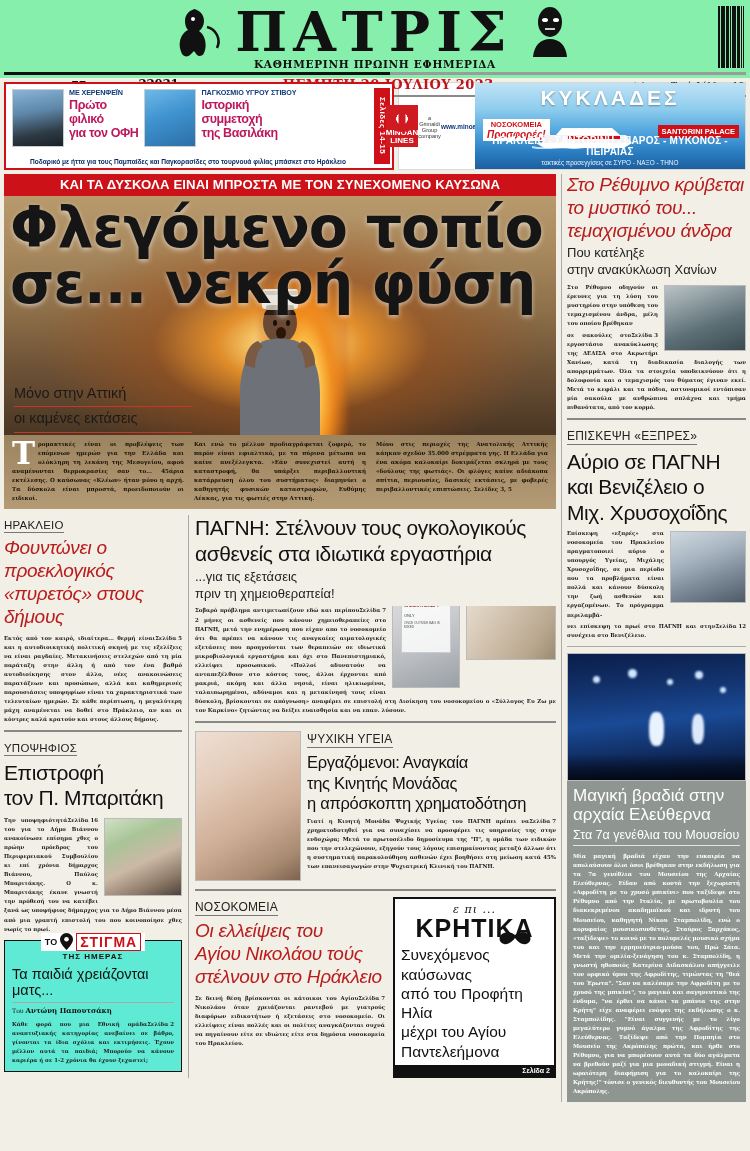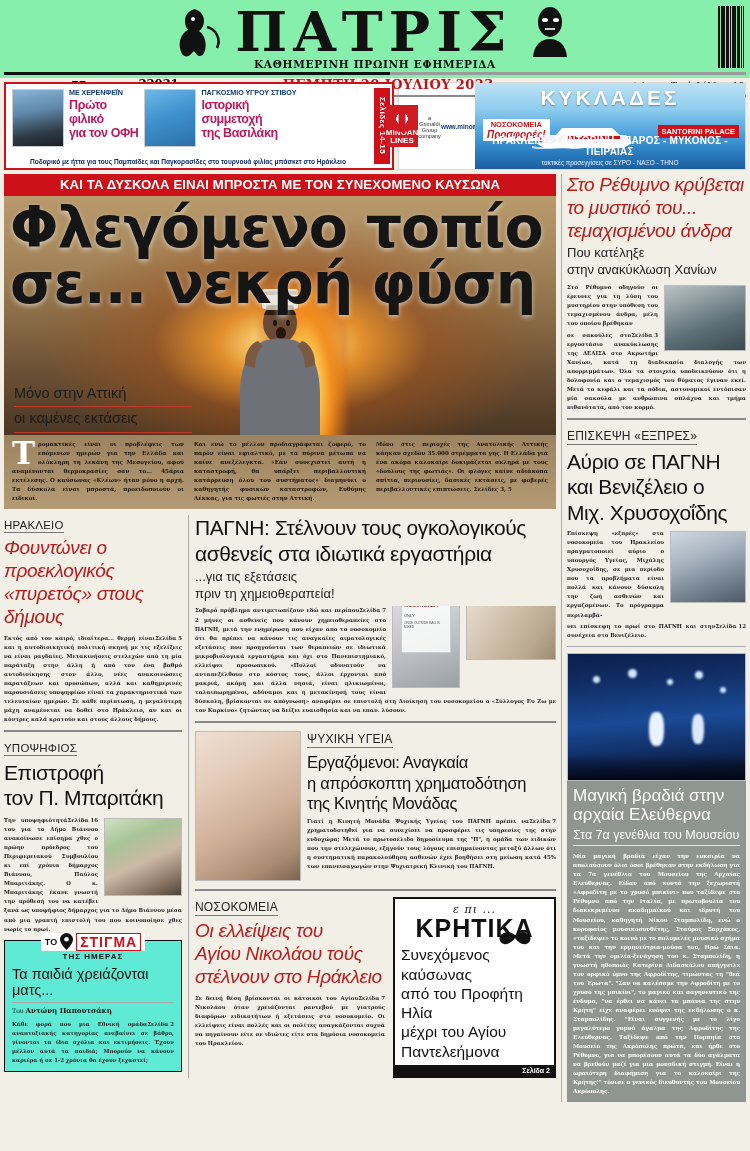--- a/index.html
+++ b/index.html
@@ -382,22 +382,22 @@
             </div>
           </div>
 
           <div class="divider thick"></div>
 
           <div class="flow">
             <div class="photo ph-woman fl-left" style="width:106px;height:150px"></div>
             <div class="kicker small">ΨΥΧΙΚΗ ΥΓΕΙΑ</div>
             <div class="h-md">
               <div>Εργαζόμενοι: Αναγκαία</div>
+              <div>της Κινητής Μονάδας</div>
               <div>η απρόσκοπτη χρηματοδότηση</div>
-              <div>της Κινητής Μονάδας</div>
             </div>
             <div class="tiny" style="margin-top:4px">
               <span class="pg">Σελίδα 7</span>
               <span>Γιατί η Κινητή Μονάδα Ψυχικής Υγείας του ΠΑΓΝΗ πρέπει να χρηματοδοτηθεί για να συνεχίσει να προσφέρει τις υπηρεσίες της στην ενδοχώρα; Μετά το πρωτοσέλιδο δημοσίευμα της "Π", η ομάδα των ειδικών που την στελεχώνουν, εξηγούν τους λόγους επισημαίνοντας μεταξύ άλλων ότι η συστηματική παρακολούθηση ασθενών έχει βοηθήσει στη μείωση κατά 45% των επανεισαγωγών στην Ψυχιατρική Κλινική του ΠΑΓΝΗ.</span>
             </div>
           </div>
 
           <div class="divider thick"></div>
 
           <div style="display:flex;gap:8px">

